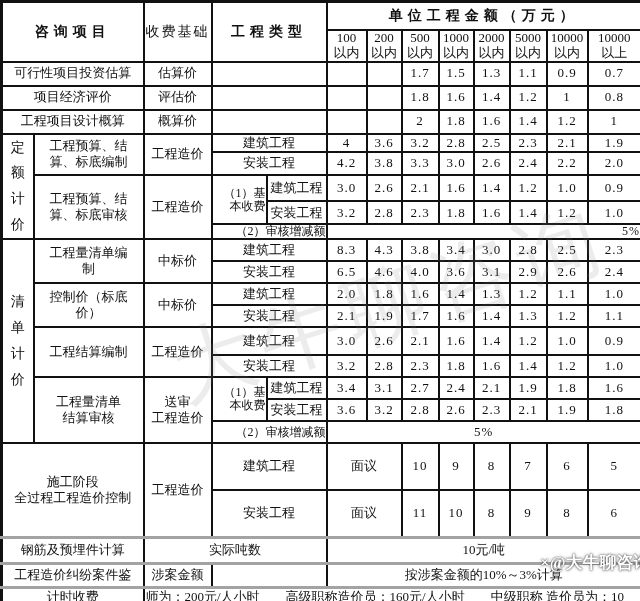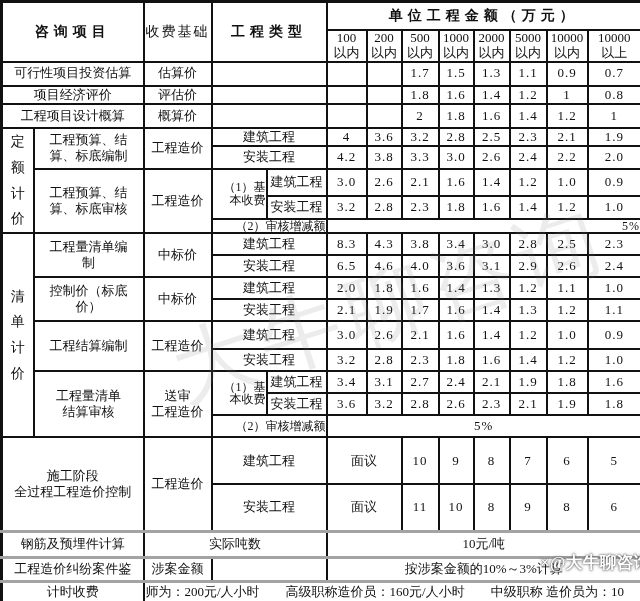--- a/index.html
+++ b/index.html
@@ -95,21 +95,21 @@
     <td class="val"></td>
     <td class="val"></td>
     <td class="val">1.7</td>
     <td class="val">1.5</td>
     <td class="val">1.3</td>
     <td class="val">1.1</td>
     <td class="val">0.9</td>
     <td class="val">0.7</td>
   </tr>
 
-  <tr style="height:18px">
+  <tr style="height:24px">
     <td colspan="2">项目经济评价</td>
     <td>评估价</td>
     <td colspan="2"></td>
     <td class="val"></td>
     <td class="val"></td>
     <td class="val">1.8</td>
     <td class="val">1.6</td>
     <td class="val">1.4</td>
     <td class="val">1.2</td>
     <td class="val">1</td>

